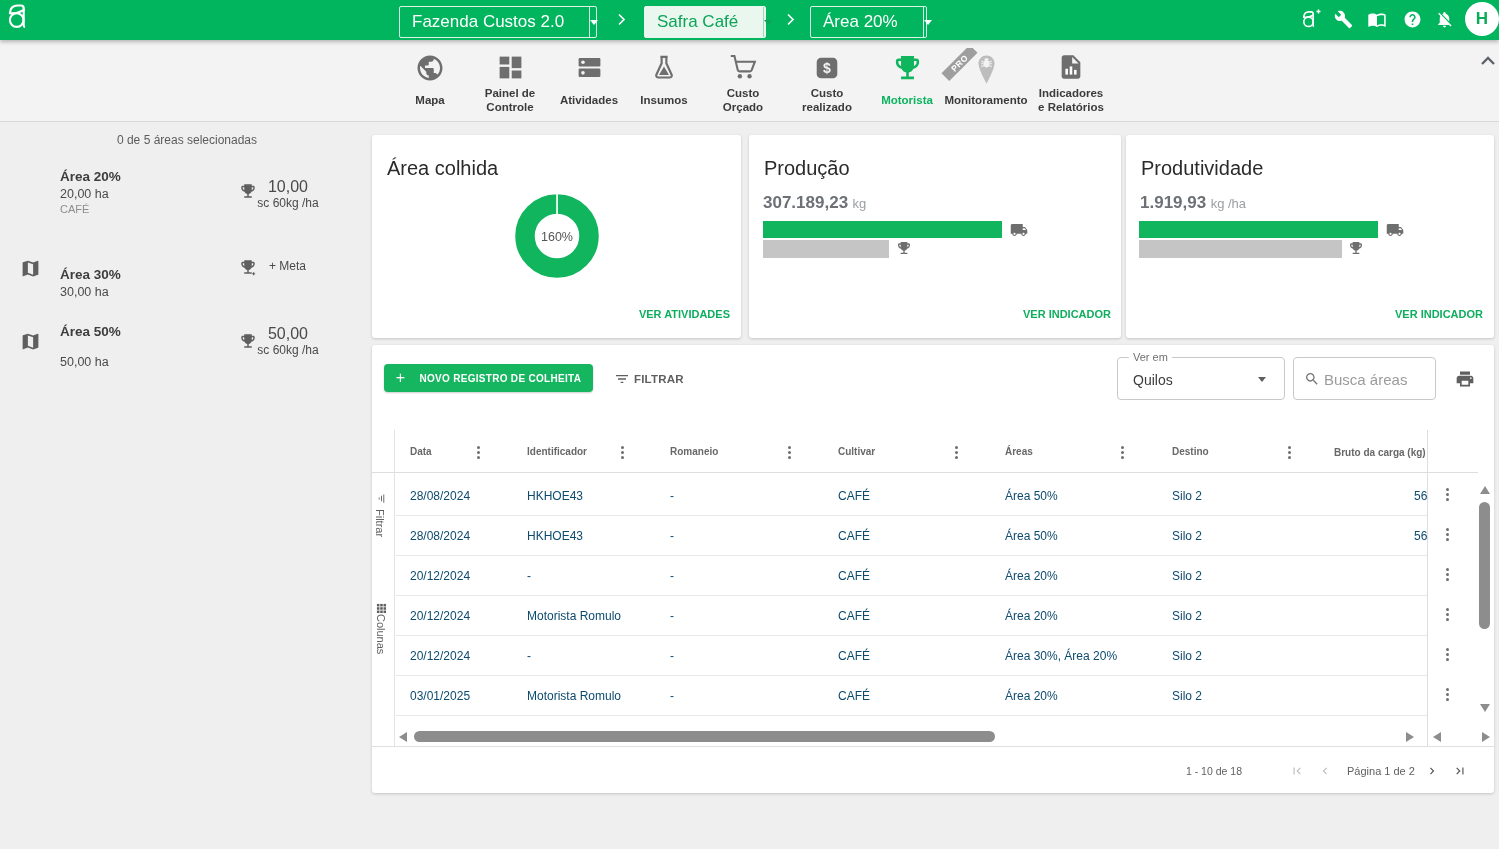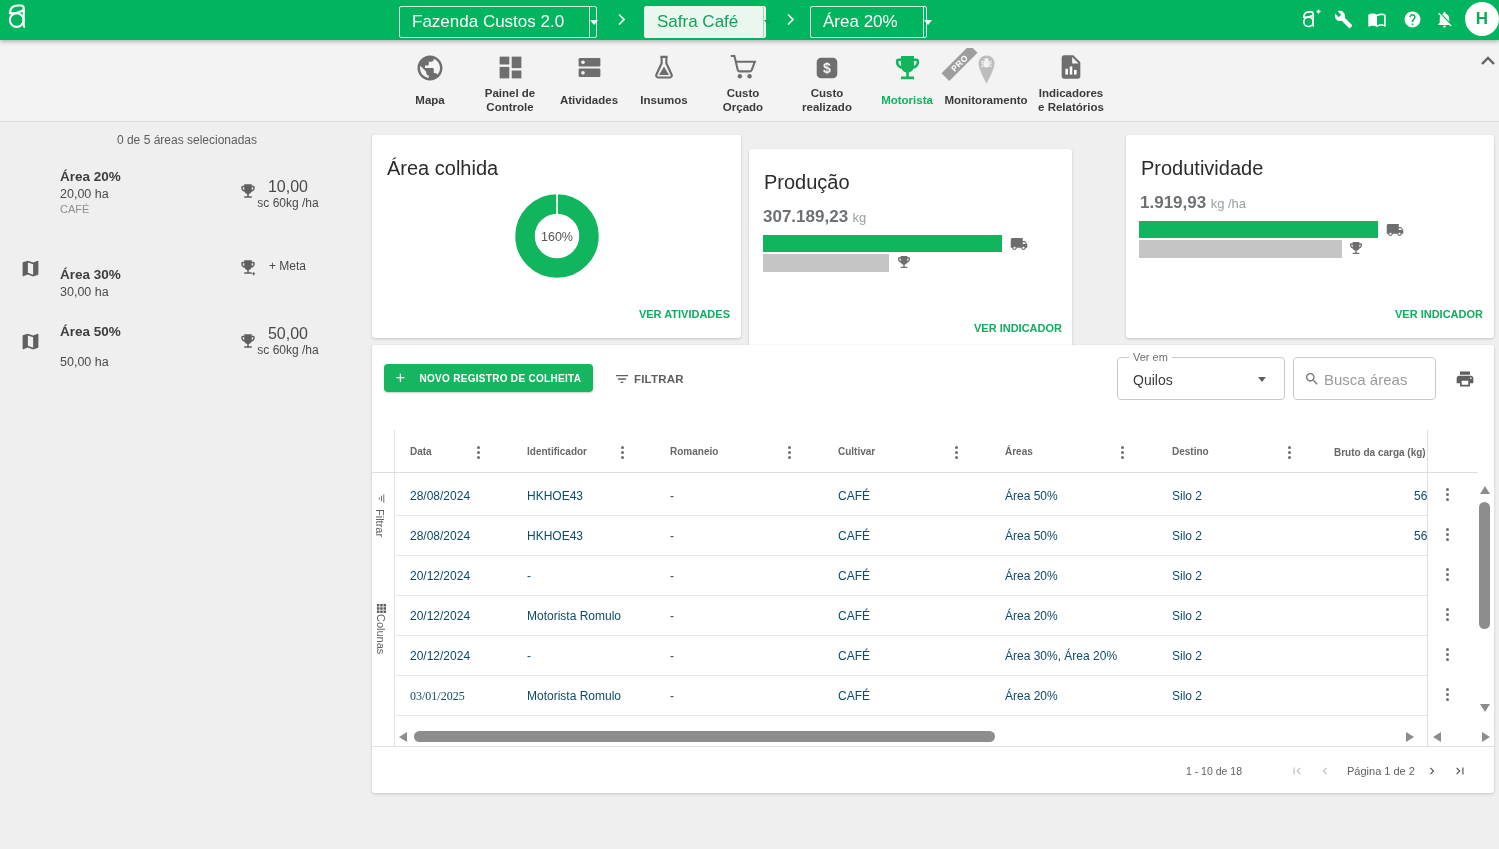--- a/index.html
+++ b/index.html
@@ -254,21 +254,21 @@
 
 <div class="card" style="left:372px;top:135px;width:369px;height:203px;">
   <div class="card-title">Área colhida</div>
   <svg class="abs" style="left:143px;top:59px" width="84" height="84" viewBox="0 0 84 84">
     <circle cx="42" cy="42" r="32" fill="none" stroke="#10b55e" stroke-width="19.5"></circle>
     <rect x="41.2" y="0" width="1.7" height="21" fill="#fff"></rect>
     <text x="42" y="47" font-family="Liberation Sans, sans-serif" font-size="12.5" fill="#555" text-anchor="middle">160%</text>
   </svg>
   <div class="card-link" style="right:11px;top:173px;">VER ATIVIDADES</div>
 </div>
-<div class="card" style="left:749px;top:149px;width:323px;height:203px;">
+<div class="card" style="left:749px;top:135px;width:372px;height:203px;">
   <div class="card-title">Produção</div>
   <div class="valrow"><span class="valnum">307.189,23</span> <span class="valunit">kg</span></div>
   <div class="bar green" style="left:14px;top:86px;width:239px;"></div>
   <svg class="abs" style="left:260px;top:86px" width="20" height="18" viewBox="0 0 24 24">
       <path fill="#6e6e6e" d="M20 8h-3V4H3c-1.1 0-2 .9-2 2v11h2c0 1.66 1.34 3 3 3s3-1.34 3-3h6c0 1.66 1.34 3 3 3s3-1.34 3-3h2v-5l-3-4zM6 18.5c-.83 0-1.5-.67-1.5-1.5s.67-1.5 1.5-1.5 1.5.67 1.5 1.5-.67 1.5-1.5 1.5zm13.5-9l1.96 2.5H17V9.5h2.5zm-1.5 9c-.83 0-1.5-.67-1.5-1.5s.67-1.5 1.5-1.5 1.5.67 1.5 1.5-.67 1.5-1.5 1.5z"></path>
     </svg>
   <div class="bar grey" style="left:14px;top:105px;width:126px;height:18px;"></div>
   <svg class="abs" style="left:147px;top:105px" width="16" height="16" viewBox="0 0 24 24">
       <path fill="#6e6e6e" d="M19 5h-2V3H7v2H5c-1.1 0-2 .9-2 2v1c0 2.55 1.92 4.63 4.39 4.94.63 1.5 1.98 2.63 3.61 2.96V19H7v2h10v-2h-4v-3.1c1.63-.33 2.98-1.46 3.61-2.96C19.08 12.63 21 10.55 21 8V7c0-1.1-.9-2-2-2zM5 8V7h2v3.82C5.84 10.4 5 9.3 5 8zm14 0c0 1.3-.84 2.4-2 2.82V7h2v1z"></path>
     </svg>
@@ -400,21 +400,21 @@
 <div class="cell" style="left:670px;top:609px;">-</div>
 <div class="cell" style="left:838px;top:609px;">CAFÉ</div>
 <div class="cell" style="left:1005px;top:609px;">Área 20%</div>
 <div class="cell" style="left:1172px;top:609px;">Silo 2</div>
 <div class="cell" style="left:410px;top:649px;">20/12/2024</div>
 <div class="cell" style="left:527px;top:649px;">-</div>
 <div class="cell" style="left:670px;top:649px;">-</div>
 <div class="cell" style="left:838px;top:649px;">CAFÉ</div>
 <div class="cell" style="left:1005px;top:649px;">Área 30%, Área 20%</div>
 <div class="cell" style="left:1172px;top:649px;">Silo 2</div>
-<div class="cell" style="left:410px;top:689px;font-family:Liberation Serif, serif;">03/01/2025</div>
+<div class="cell" style="left:410px;top:689px;">03/01/2025</div>
 <div class="cell" style="left:527px;top:689px;">Motorista Romulo</div>
 <div class="cell" style="left:670px;top:689px;">-</div>
 <div class="cell" style="left:838px;top:689px;">CAFÉ</div>
 <div class="cell" style="left:1005px;top:689px;">Área 20%</div>
 <div class="cell" style="left:1172px;top:689px;">Silo 2</div>
 
 <div class="abs" style="left:1427px;top:430px;width:1px;height:316px;background:#dedede;"></div>
 <div class="kebab" style="left:1446px;top:488px;">
     <i></i>
     <i></i>

